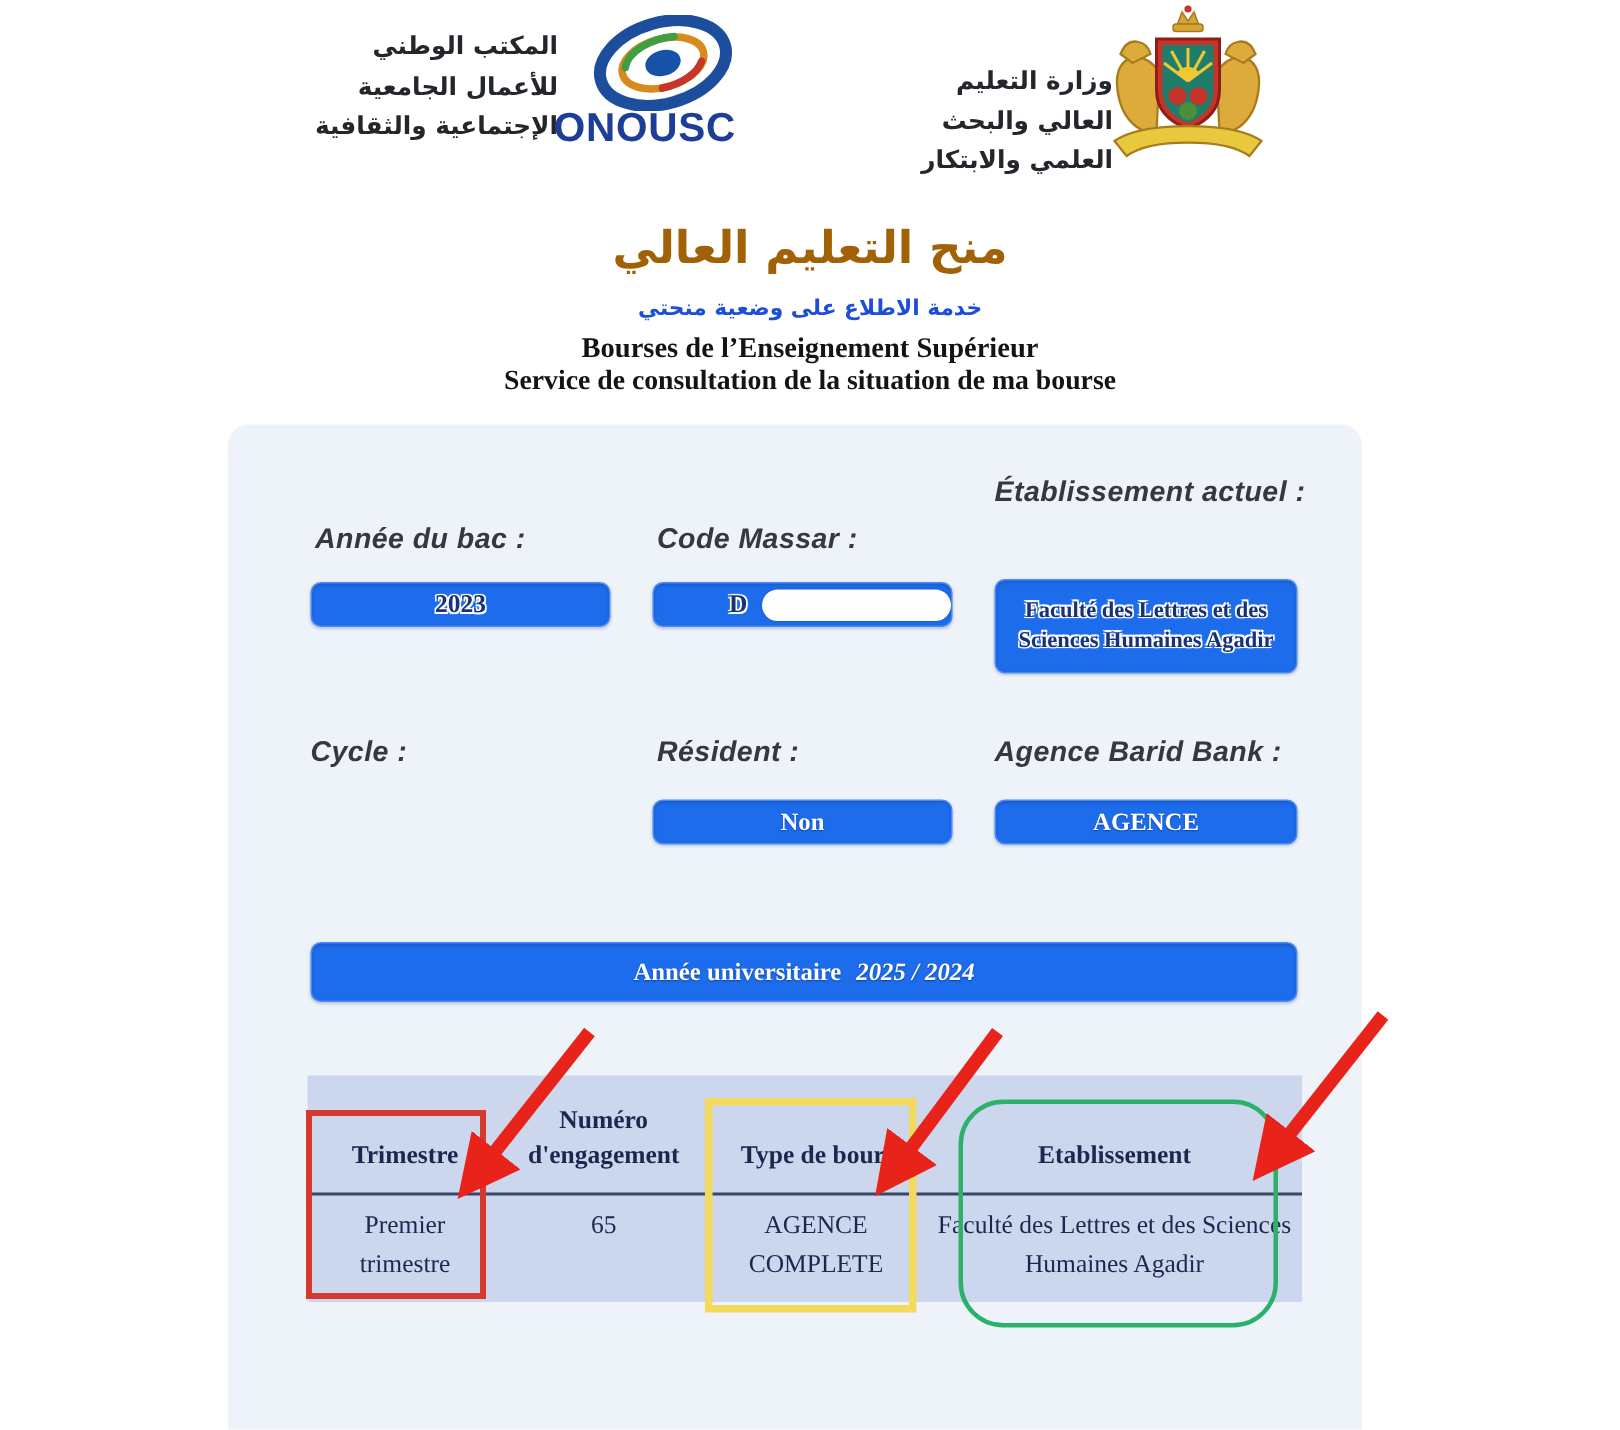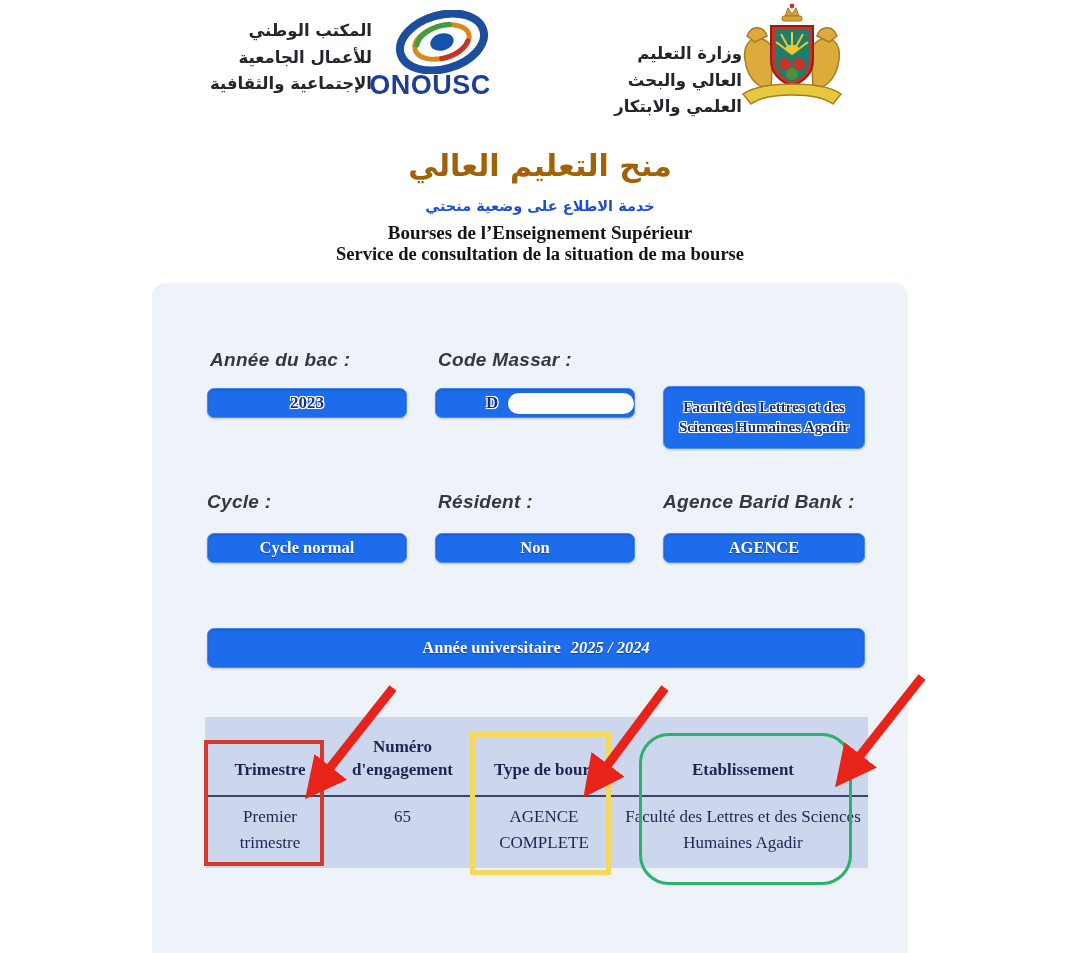--- a/index.html
+++ b/index.html
@@ -112,41 +112,39 @@
   <path d="M10 92 q14 -10 49 -10 q35 0 49 10 l-8 10 q-12 -9 -41 -9 q-29 0 -41 9 Z" fill="#e8c93e" stroke="#a87b1d" stroke-width="1.5"></path>
 </svg>
 
 <div class="abs t-center ar-title" style="top:148px;">منح التعليم العالي</div>
 <div class="abs t-center ar-sub" style="top:198px;">خدمة الاطلاع على وضعية منحتي</div>
 <div class="abs t-center fr-main" style="top:222px;">Bourses de l’Enseignement Supérieur</div>
 <div class="abs t-center fr-sub" style="top:244px;">Service de consultation de la situation de ma bourse</div>
 
 <div class="abs card">
 
+  <div class="abs field-label" style="left:511px;top:35px;">Établissement actuel :</div>
   <div class="abs field-label" style="left:58px;top:66px;">Année du bac :</div>
   <div class="abs field-label" style="left:286px;top:66px;">Code Massar :</div>
 
   <div class="abs btn" style="left:55px;top:105px;width:200px;height:30px;">
     <span class="txt-navy">2023</span>
   </div>
 
   <div class="abs btn" style="left:283px;top:105px;width:200px;height:30px;justify-content:flex-start;padding-left:50px;">
     <span class="txt-navy">D</span>
     <span class="redact"></span>
   </div>
 
   <div class="abs btn etab-btn txt-navy" style="left:511px;top:103px;width:202px;height:63px;">Faculté des Lettres et des Sciences Humaines Agadir</div>
 
   <div class="abs field-label" style="left:55px;top:208px;">Cycle :</div>
   <div class="abs field-label" style="left:286px;top:208px;">Résident :</div>
   <div class="abs field-label" style="left:511px;top:208px;">Agence Barid Bank :</div>
 
-  <div class="abs btn" style="left:55px;top:250px;width:200px;height:30px;">
-    <span class="txt-white">Cycle normal</span>
-  </div>
   <div class="abs btn" style="left:283px;top:250px;width:200px;height:30px;">
     <span class="txt-white">Non</span>
   </div>
   <div class="abs btn" style="left:511px;top:250px;width:202px;height:30px;">
     <span class="txt-white">AGENCE</span>
   </div>
 
   <div class="abs btn yearbar">
     <span class="txt-white">Année universitaire</span>
     <span class="txt-white years">2025 / 2024</span>

